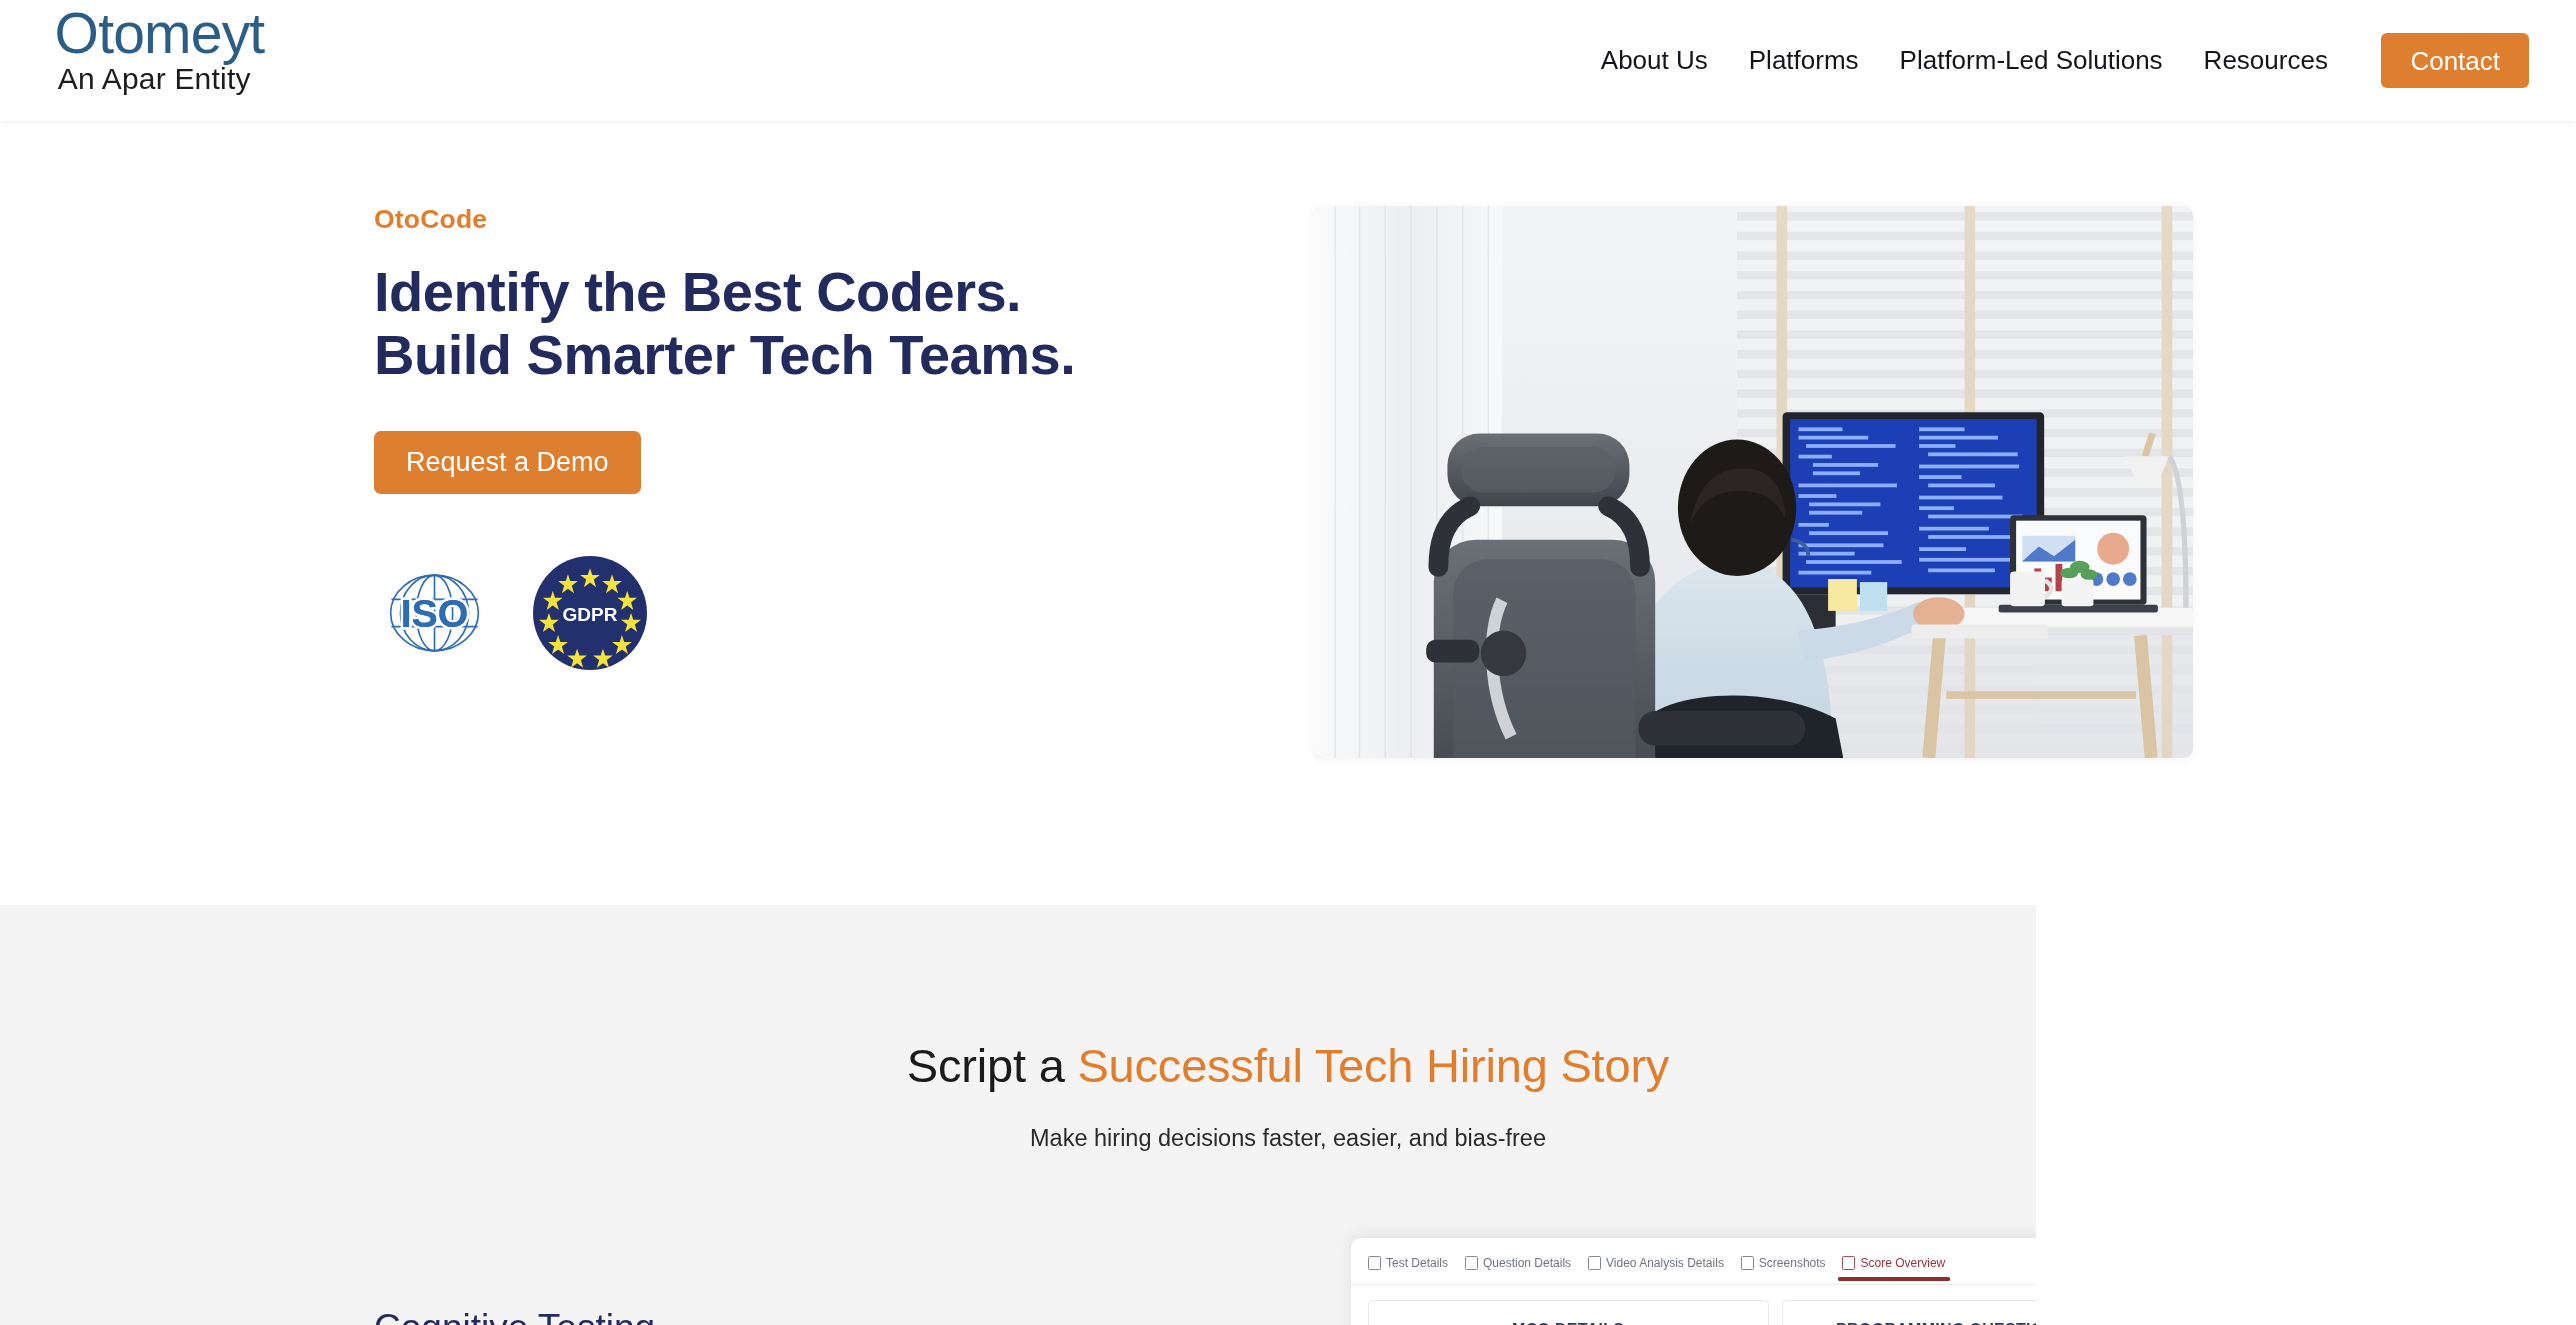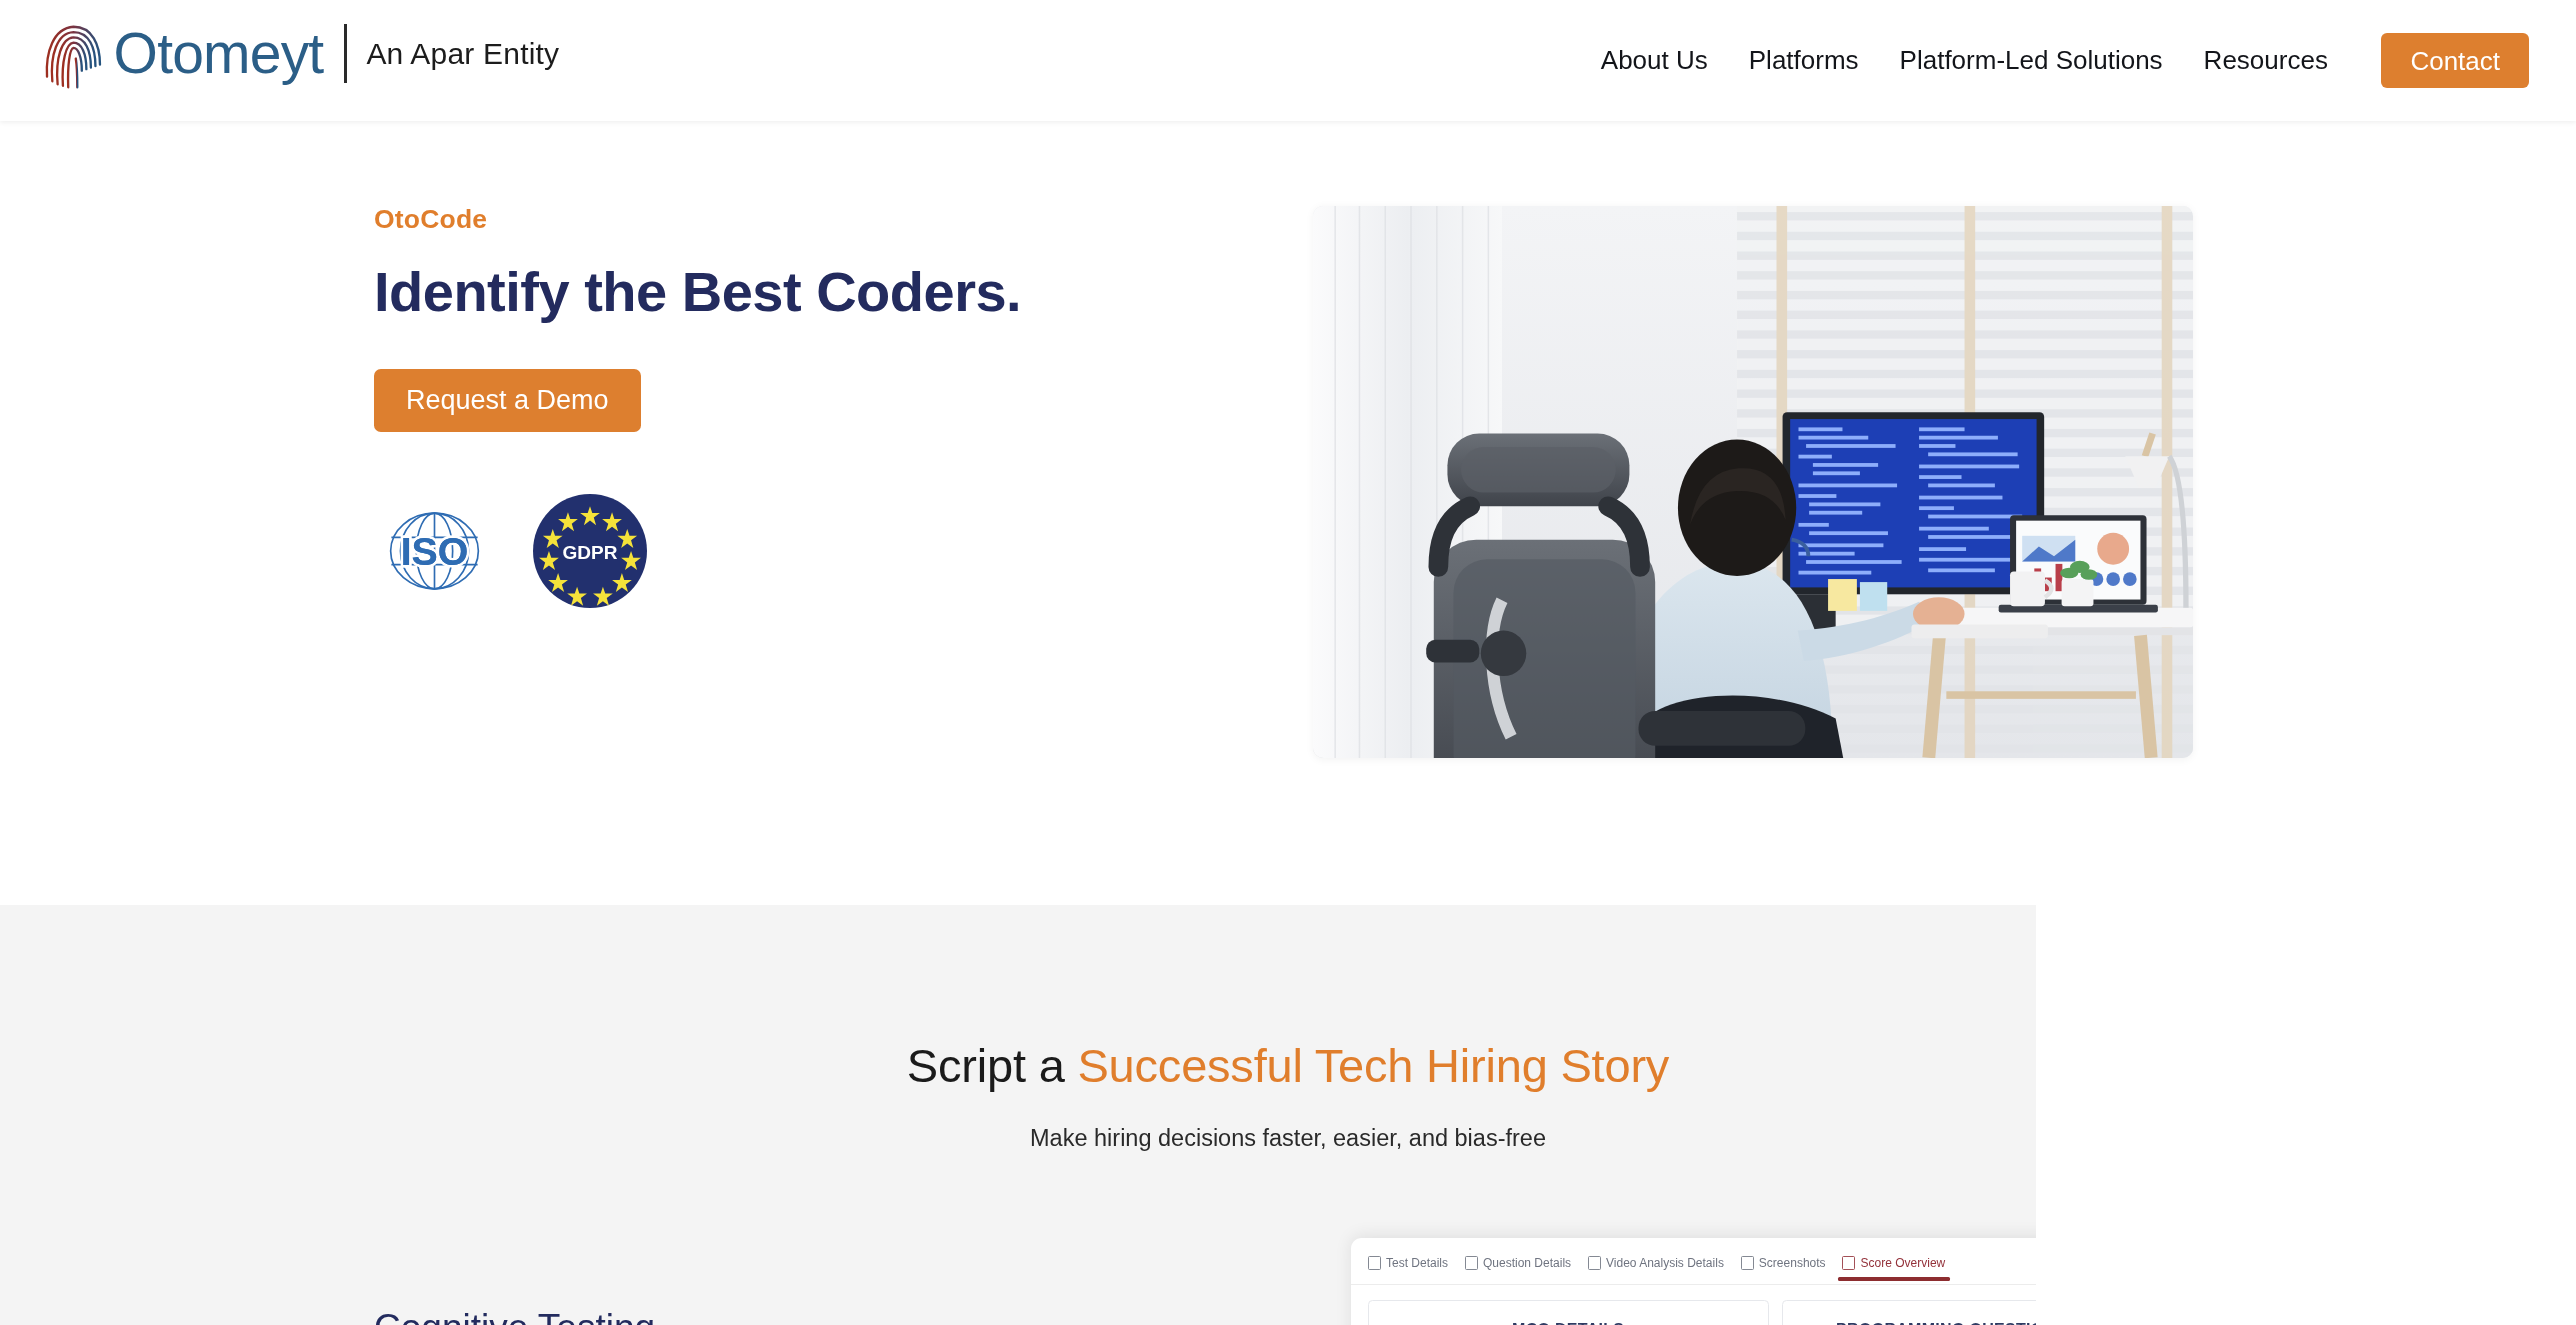--- a/index.html
+++ b/index.html
@@ -12,21 +12,21 @@
   }
   .page { position:relative; width:2576px; height:1326px; overflow:hidden; background:#fff; }
 
   
   .header {
     position:absolute; top:0; left:0; width:2576px; height:121px;
     background:#ffffff; display:flex; align-items:center;
     box-shadow:0 1.5px 4.5px rgba(0,0,0,0.06);
     z-index:40;
   }
-  .brand { position:absolute; left:44px; top:17px; display:flex; align-items:center; height:73px; }
+  .brand { position:absolute; left:44px; top:5px; display:flex; align-items:center; height:73px;flex-direction:column; }
   .fingerprint { width:59px; height:70px; display:block; }
   .wordmark {
     font-family:"Liberation Sans", sans-serif;
     font-size:57px; font-weight:400; color:#2b5e87; letter-spacing:-0.8px;
     margin-left:10.6px; line-height:1;
   }
   .brand-divider { width:2.3px; height:59px; background:#2a2a2a; margin:0 19.7px 0 21px; }
   .brand-tagline { font-size:30px; color:#1c1c1c; font-weight:400; letter-spacing:0.2px; }
 
   .nav { position:absolute; right:47px; top:0; height:121px; display:flex; align-items:center; gap:0; }
@@ -165,20 +165,21 @@
     </nav>
   </div>
 
   <section class="hero">
 
     <div class="hero-left">
       <div class="eyebrow">OtoCode</div>
 
       <h1 class="hero-title">
         <span>Identify the Best Coders.</span><br>
+        <span>Build Smarter Tech Teams.</span>
       </h1>
 
 
       <button class="demo-btn">Request a Demo</button>
 
       <div class="badges">
 
         <svg class="badge-iso" viewBox="0 0 160 108">
           <g fill="none" stroke="#2e6cb3" stroke-width="2.2">
             <ellipse cx="80" cy="54" rx="58" ry="50"></ellipse>

